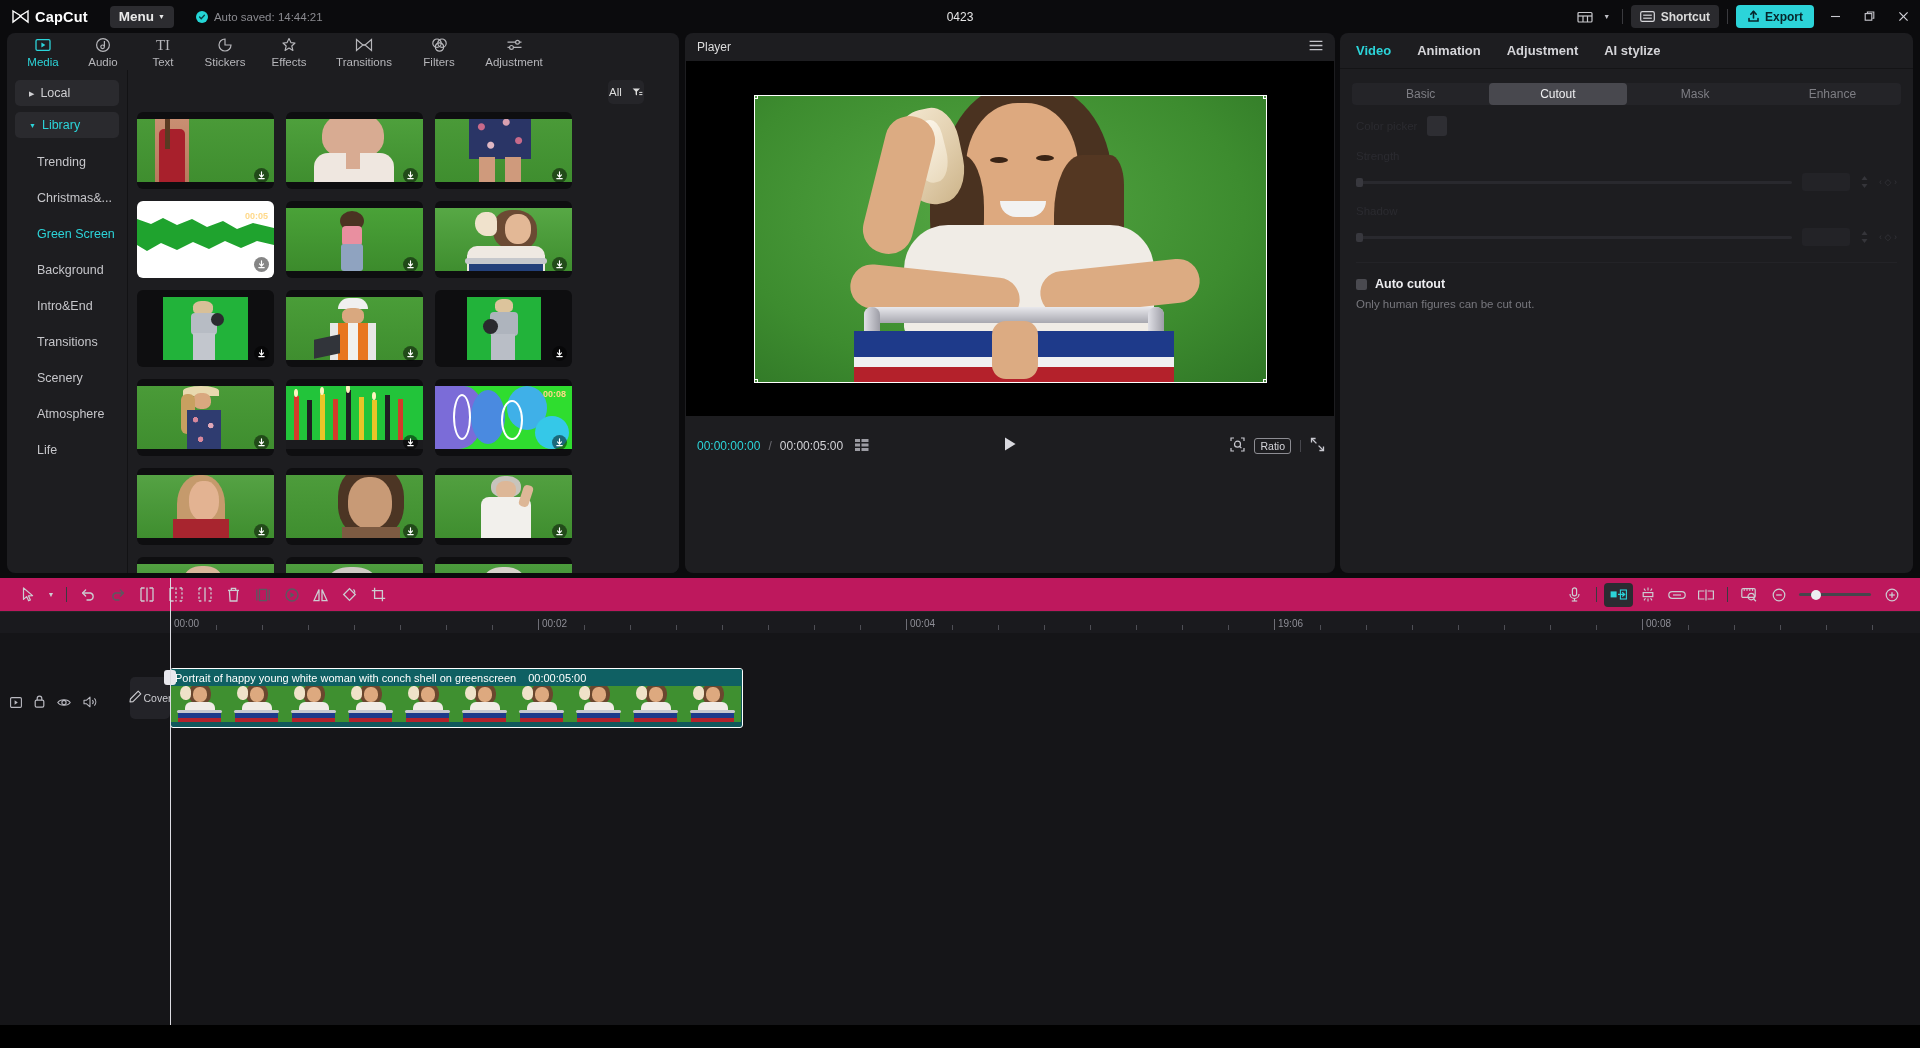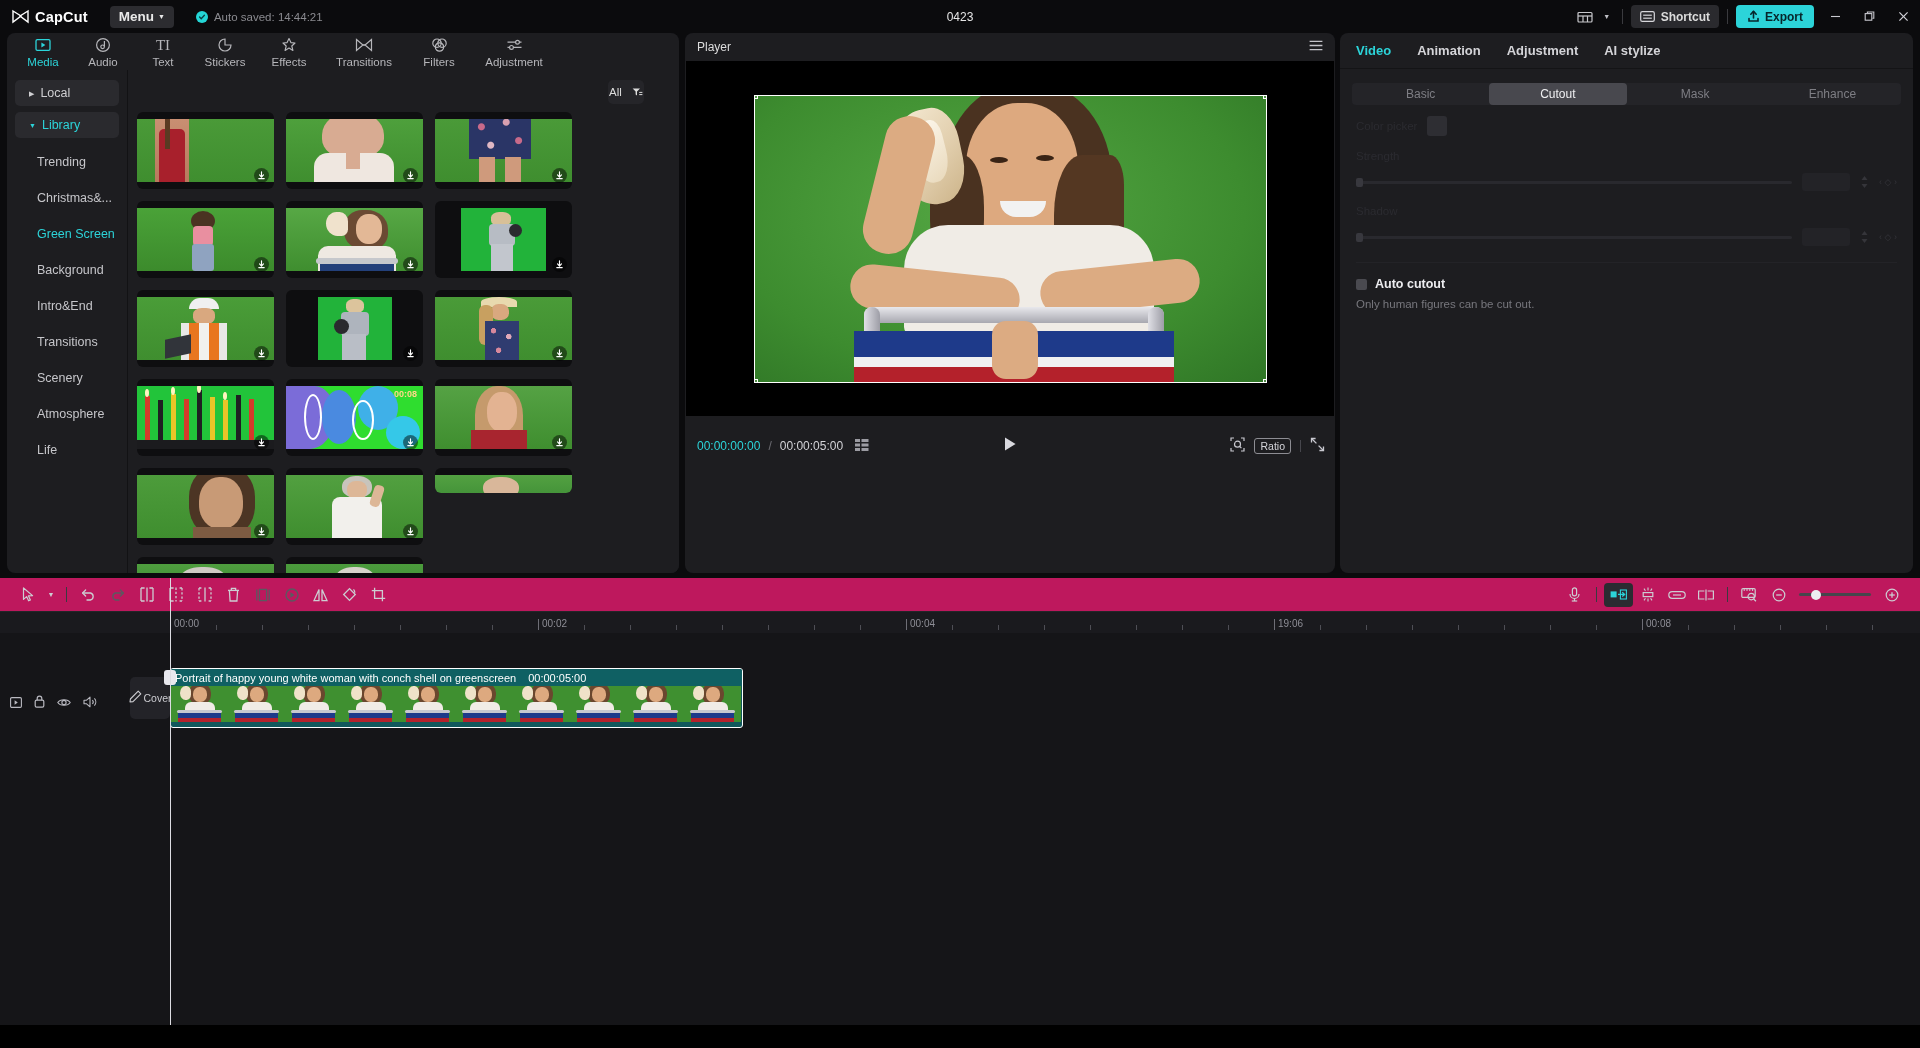--- a/index.html
+++ b/index.html
@@ -441,20 +441,33 @@
                 <div style="position:absolute;left:44px;top:38px;width:16px;height:28px;background:#cf9a7c"></div>
                 <div style="position:absolute;left:70px;top:38px;width:16px;height:28px;background:#cf9a7c"></div>
               </div>
               <div class="dl">
                 <svg viewBox="0 0 10 10">
                     <path d="M5 1 V6.4 M2.8 4.4 L5 6.7 L7.2 4.4 M2 8.4 H8" stroke="#fff" stroke-width="1.3" fill="none" stroke-linecap="round"></path>
                   </svg>
               </div>
             </div>
 
+            <div class="cell">
+              <div class="inner" style="background:#ffffff;top:0;height:77px">
+                <svg width="137" height="77" viewBox="0 0 137 77" preserveAspectRatio="none">
+                  <path d="M0 18 L14 23 L26 17 L40 24 L55 18 L70 26 L86 20 L100 28 L116 22 L137 27 L137 44 L120 40 L104 47 L88 40 L72 48 L56 41 L40 49 L24 42 L10 50 L0 44 Z" fill="#1fa32e"></path>
+                </svg>
+              </div>
+              <span class="dur">00:05</span>
+              <div class="dl">
+                <svg viewBox="0 0 10 10">
+                    <path d="M5 1 V6.4 M2.8 4.4 L5 6.7 L7.2 4.4 M2 8.4 H8" stroke="#fff" stroke-width="1.3" fill="none" stroke-linecap="round"></path>
+                  </svg>
+              </div>
+            </div>
             <div class="cell">
               <div class="inner" style="background:linear-gradient(#4aa238,#3c8b2c)">
                 <div style="position:absolute;left:54px;top:3px;width:24px;height:20px;background:#4a3322;border-radius:50%"></div>
                 <div style="position:absolute;left:56px;top:18px;width:20px;height:20px;background:#e98fa0;border-radius:4px"></div>
                 <div style="position:absolute;left:55px;top:36px;width:22px;height:27px;background:#8fa3c0;border-radius:3px"></div>
               </div>
               <div class="dl">
                 <svg viewBox="0 0 10 10">
                     <path d="M5 1 V6.4 M2.8 4.4 L5 6.7 L7.2 4.4 M2 8.4 H8" stroke="#fff" stroke-width="1.3" fill="none" stroke-linecap="round"></path>
                   </svg>

